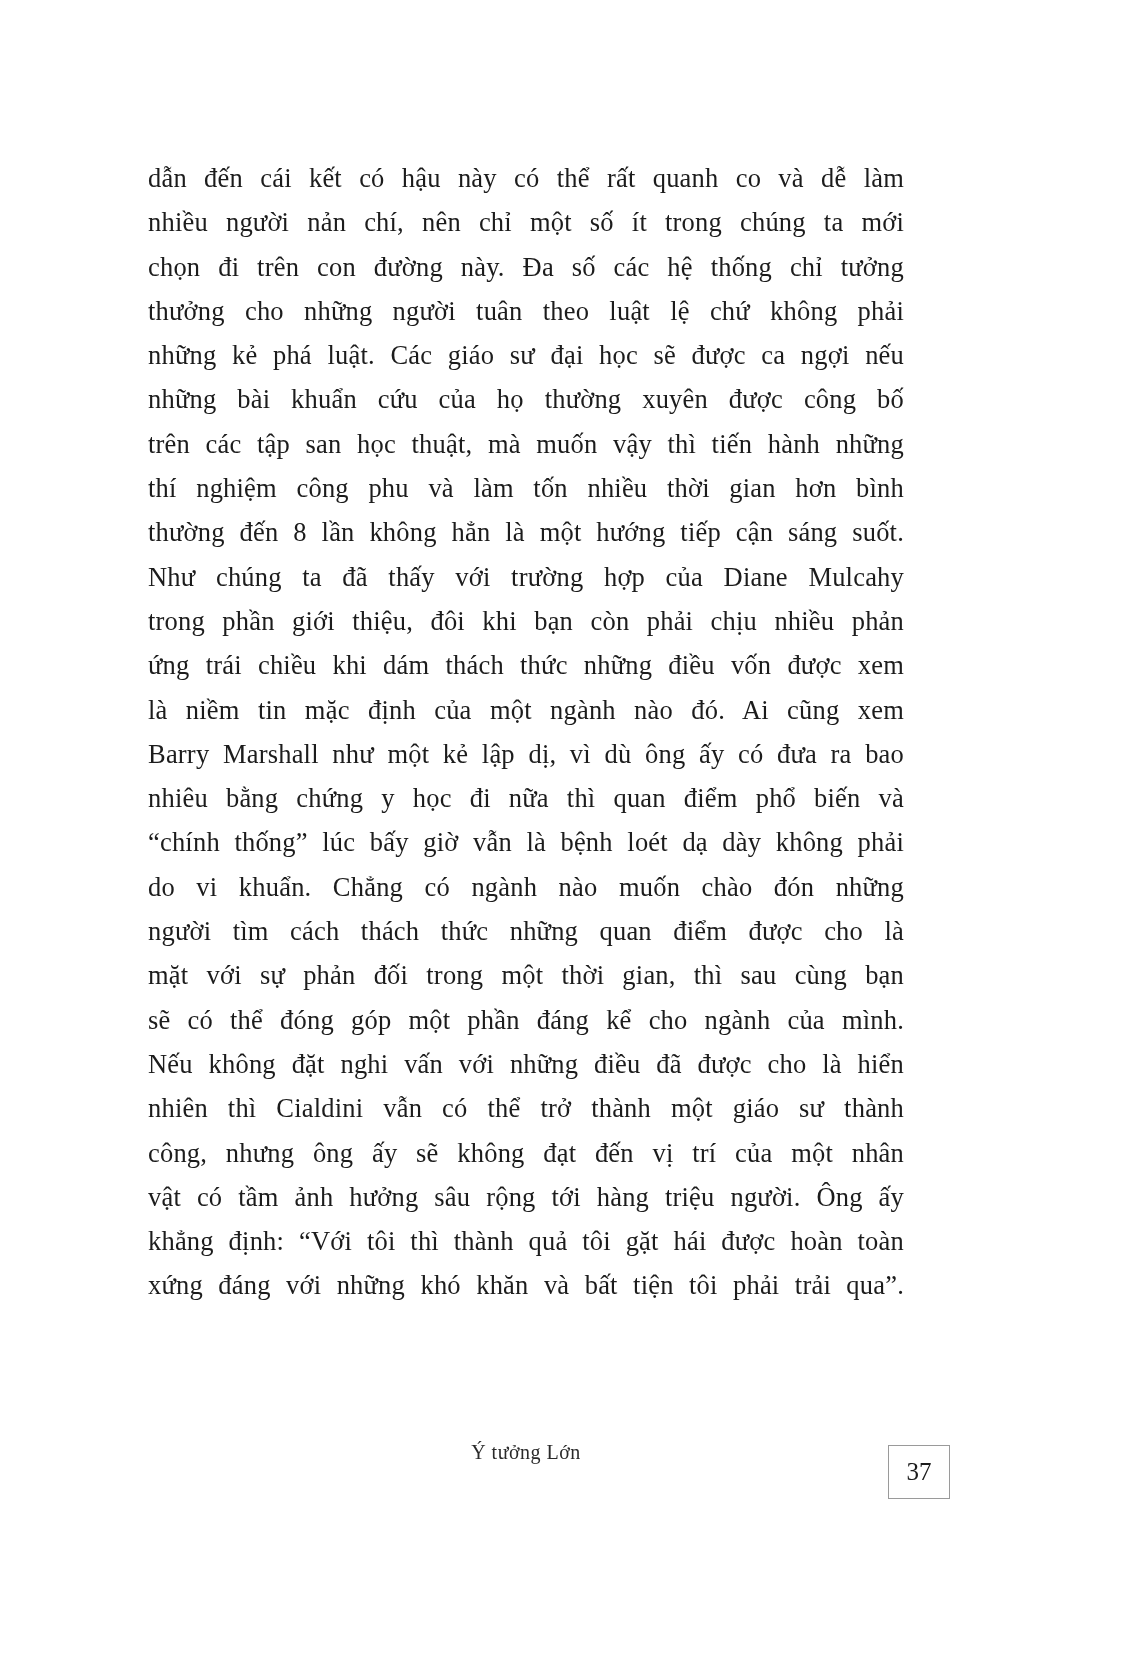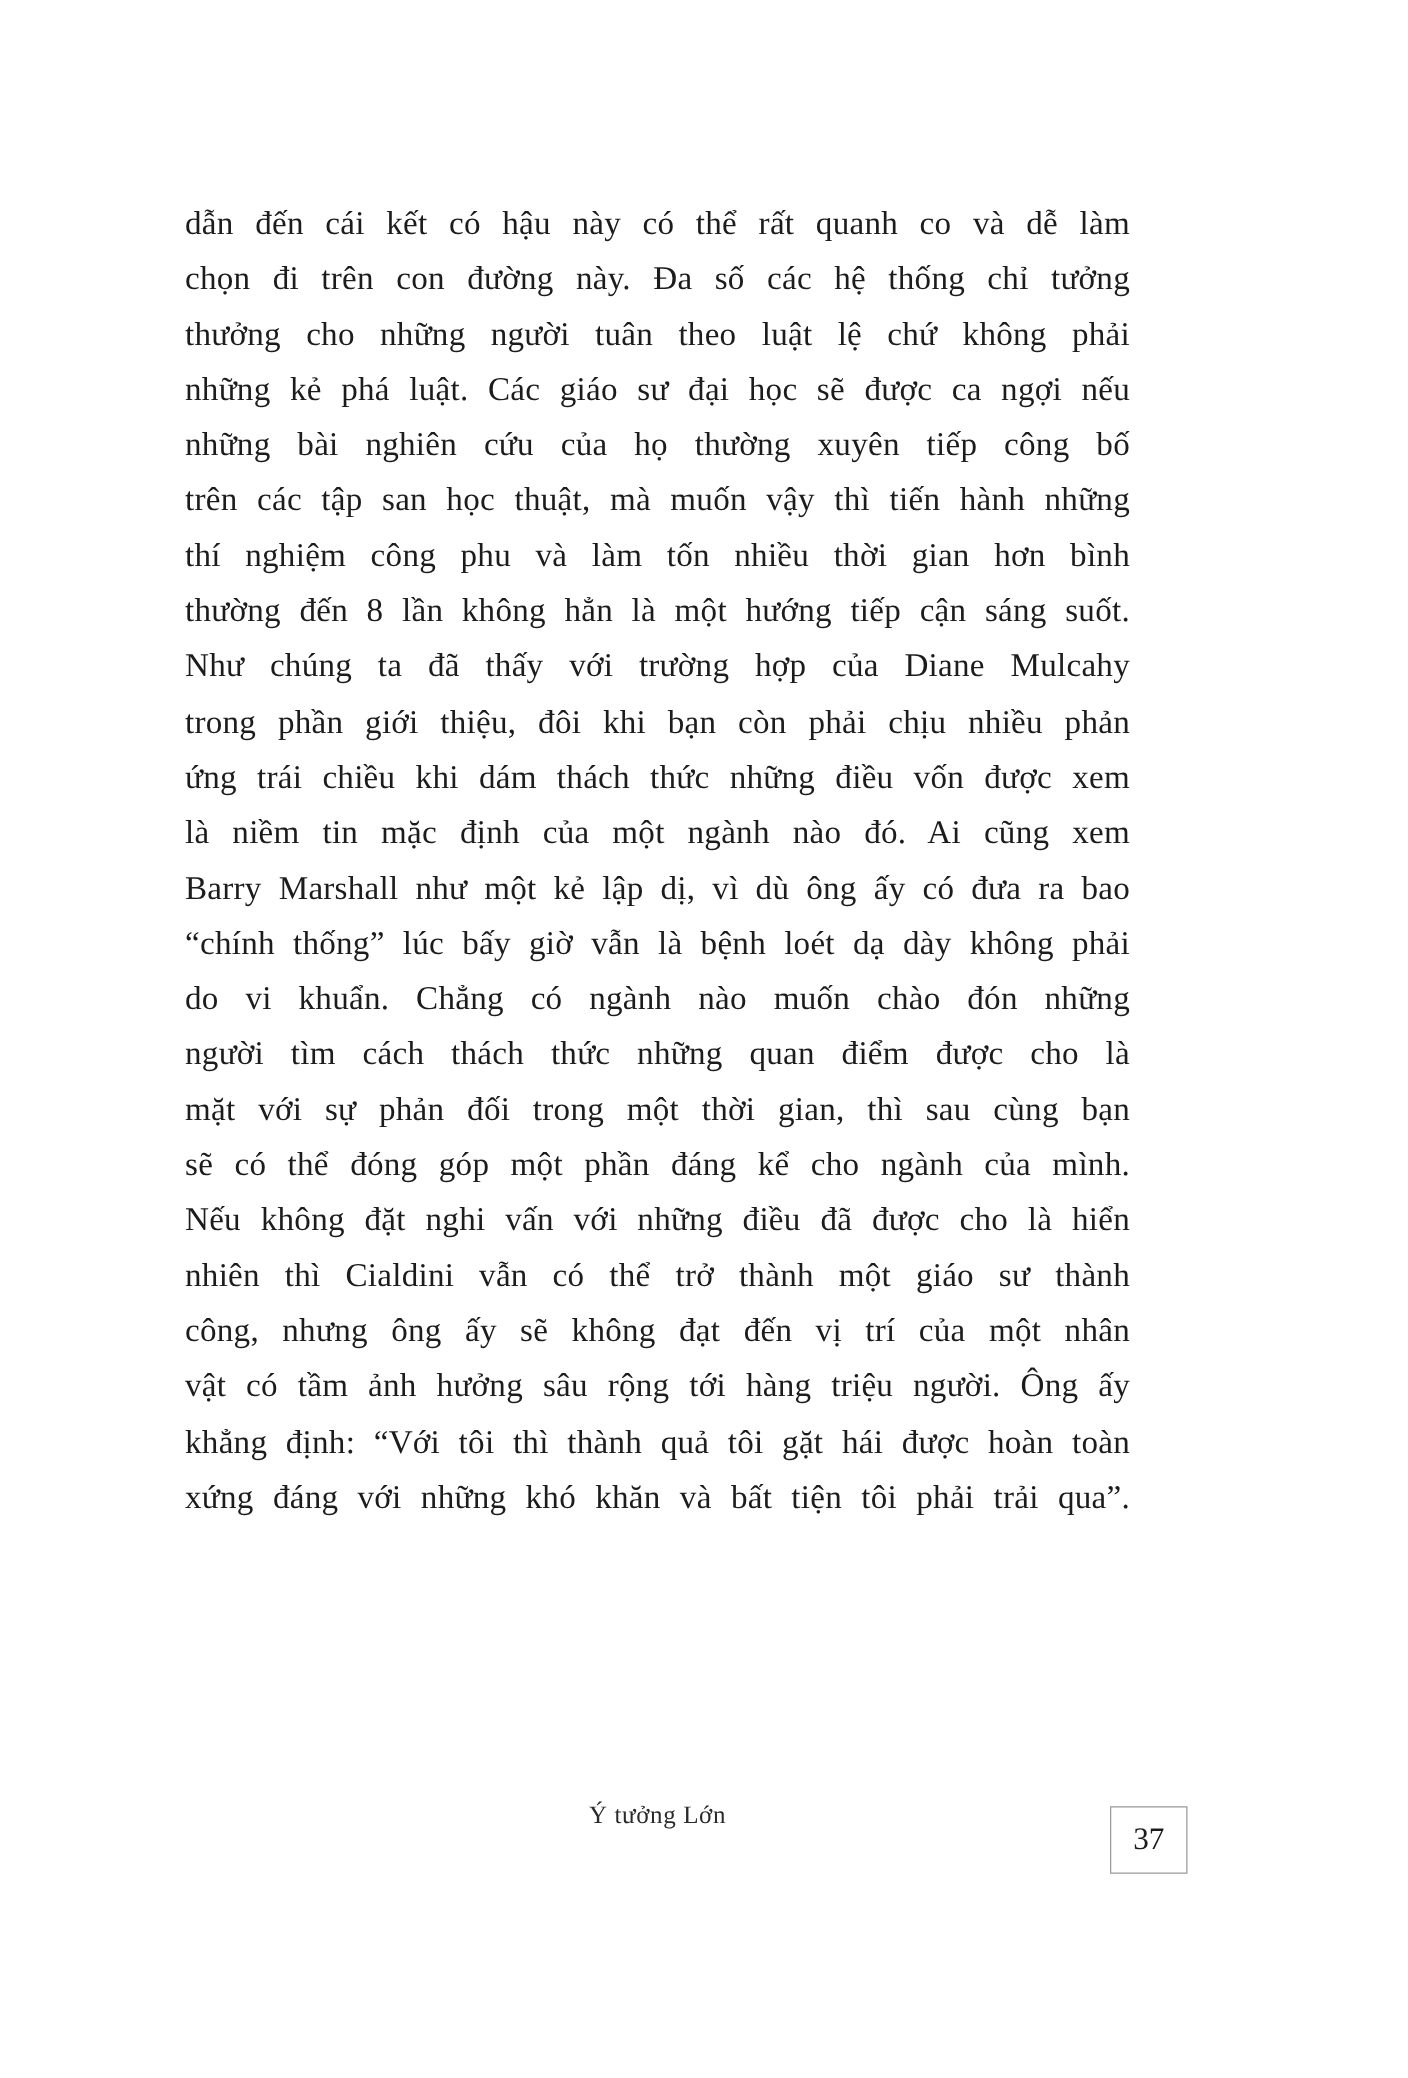--- a/index.html
+++ b/index.html
@@ -65,32 +65,34 @@
     color: #1c1c1c;
   }
 </style>
 </head>
 <body>
 
 <div class="page">
 
   <div class="text-block">
     <div class="text-line">dẫn đến cái kết có hậu này có thể rất quanh co và dễ làm</div>
+    <div class="text-line">nhiều người nản chí, nên chỉ một số ít trong chúng ta mới</div>
     <div class="text-line">chọn đi trên con đường này. Đa số các hệ thống chỉ tưởng</div>
     <div class="text-line">thưởng cho những người tuân theo luật lệ chứ không phải</div>
     <div class="text-line">những kẻ phá luật. Các giáo sư đại học sẽ được ca ngợi nếu</div>
-    <div class="text-line">những bài nghiên cứu của họ thường xuyên tiếp công bố</div>
+    <div class="text-line">những bài khuẩn cứu của họ thường xuyên được công bố</div>
     <div class="text-line">trên các tập san học thuật, mà muốn vậy thì tiến hành những</div>
     <div class="text-line">thí nghiệm công phu và làm tốn nhiều thời gian hơn bình</div>
     <div class="text-line">thường đến 8 lần không hẳn là một hướng tiếp cận sáng suốt.</div>
     <div class="text-line">Như chúng ta đã thấy với trường hợp của Diane Mulcahy</div>
     <div class="text-line">trong phần giới thiệu, đôi khi bạn còn phải chịu nhiều phản</div>
     <div class="text-line">ứng trái chiều khi dám thách thức những điều vốn được xem</div>
     <div class="text-line">là niềm tin mặc định của một ngành nào đó. Ai cũng xem</div>
     <div class="text-line">Barry Marshall như một kẻ lập dị, vì dù ông ấy có đưa ra bao</div>
+    <div class="text-line">nhiêu bằng chứng y học đi nữa thì quan điểm phổ biến và</div>
     <div class="text-line">“chính thống” lúc bấy giờ vẫn là bệnh loét dạ dày không phải</div>
     <div class="text-line">do vi khuẩn. Chẳng có ngành nào muốn chào đón những</div>
     <div class="text-line">người tìm cách thách thức những quan điểm được cho là</div>
     <div class="text-line">mặt với sự phản đối trong một thời gian, thì sau cùng bạn</div>
     <div class="text-line">sẽ có thể đóng góp một phần đáng kể cho ngành của mình.</div>
     <div class="text-line">Nếu không đặt nghi vấn với những điều đã được cho là hiển</div>
     <div class="text-line">nhiên thì Cialdini vẫn có thể trở thành một giáo sư thành</div>
     <div class="text-line">công, nhưng ông ấy sẽ không đạt đến vị trí của một nhân</div>
     <div class="text-line">vật có tầm ảnh hưởng sâu rộng tới hàng triệu người. Ông ấy</div>
     <div class="text-line">khẳng định: “Với tôi thì thành quả tôi gặt hái được hoàn toàn</div>

